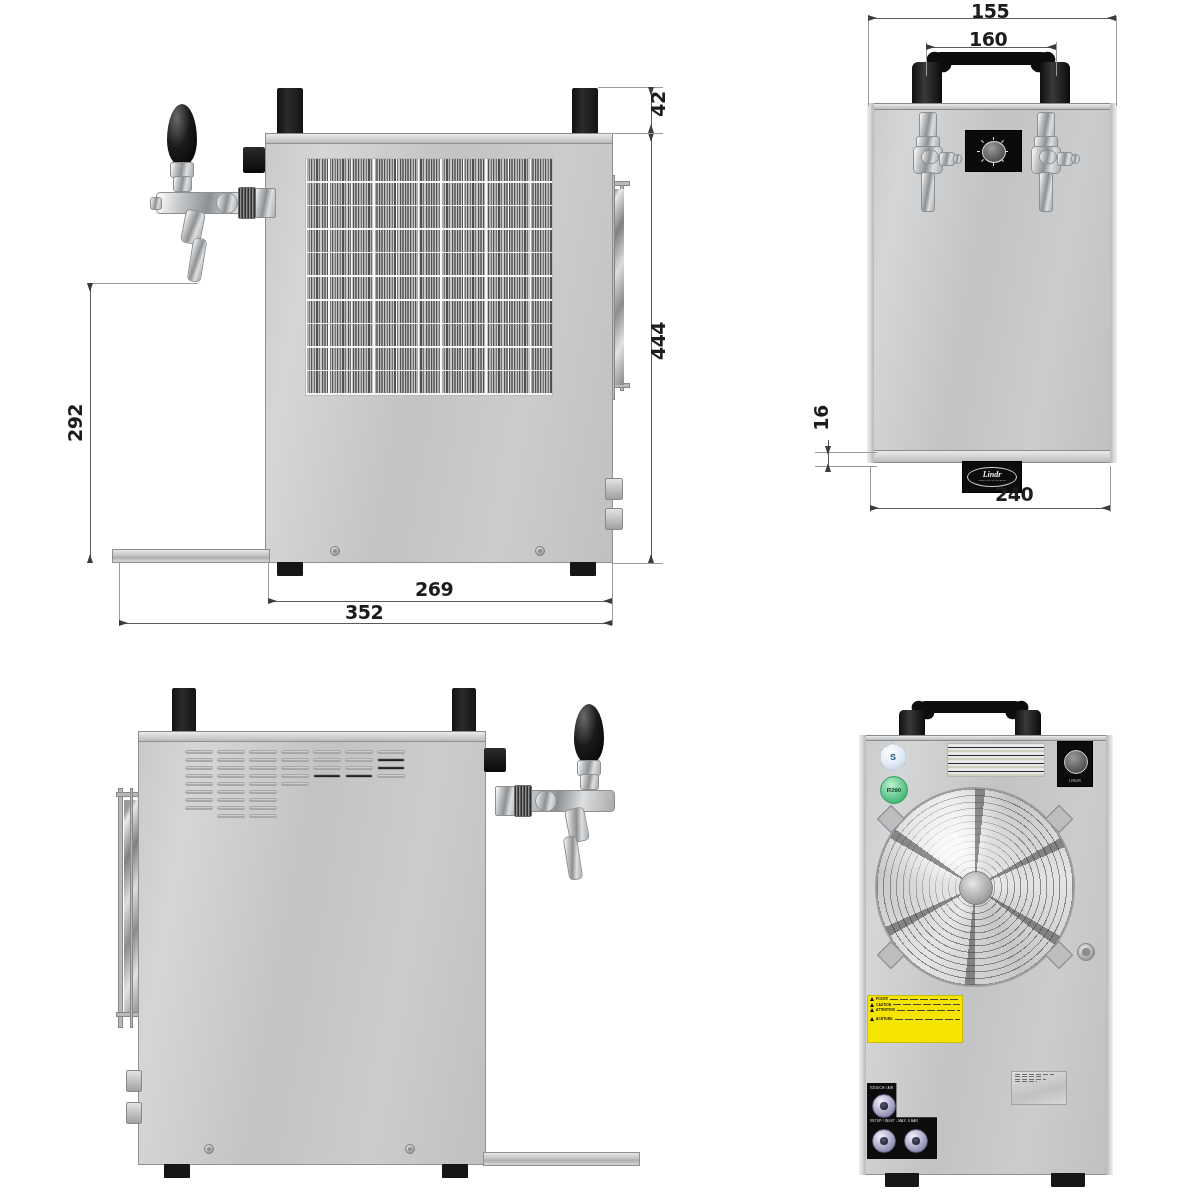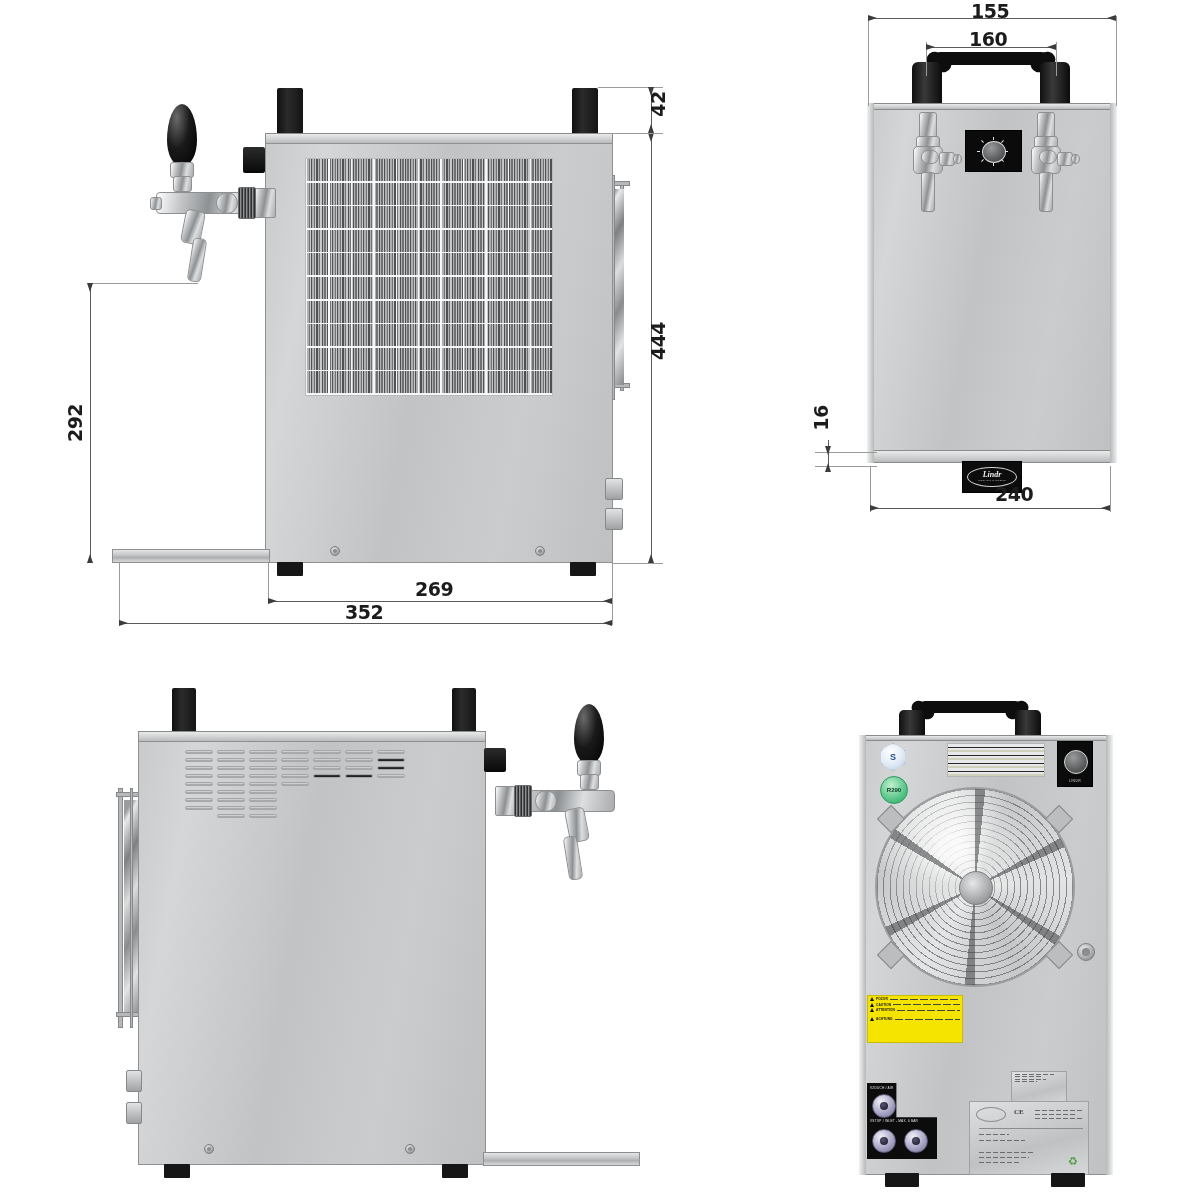--- a/index.html
+++ b/index.html
@@ -511,32 +511,18 @@
         </div>
   </div>
 
   <div class="plate" style="left:166px;top:376px;width:54px;height:32px;">
     <div class="ln" style="width:72%;"></div>
         <div class="ln" style="width:50%;"></div>
     <div class="ln" style="width:58%;"></div>
         <div class="ln" style="width:40%;"></div>
   </div>
 
-  <div class="plate" style="left:124px;top:406px;width:118px;height:72px;">
-    <div style="position:absolute;left:6px;top:5px;width:28px;height:13px;border:.5px solid #8a8c8e;border-radius:50%;"></div>
-    <div class="ce" style="left:44px;top:6px;">CE</div>
-    <div class="ln" style="position:absolute;left:62px;top:6px;width:48px;"></div>
-    <div class="ln" style="position:absolute;left:62px;top:10px;width:42px;"></div>
-    <div class="ln" style="position:absolute;left:62px;top:14px;width:48px;"></div>
-    <div class="ln" style="position:absolute;left:6px;top:24px;width:104px;background:#8a8c8e;"></div>
-    <div class="ln" style="position:absolute;left:6px;top:30px;width:30px;"></div>
-    <div class="ln" style="position:absolute;left:6px;top:36px;width:46px;"></div>
-    <div class="ln" style="position:absolute;left:6px;top:48px;width:56px;"></div>
-    <div class="ln" style="position:absolute;left:6px;top:53px;width:50px;"></div>
-    <div class="ln" style="position:absolute;left:6px;top:58px;width:40px;"></div>
-    <div style="position:absolute;right:8px;bottom:6px;width:14px;height:13px;color:#4f9b3f;font-size:11px;line-height:13px;text-align:center;">♻</div>
-  </div>
 
   <div class="foot" style="left:40px;top:478px;width:34px;height:14px;"></div>
   <div class="foot" style="left:206px;top:478px;width:34px;height:14px;"></div>
 </div>
 
 </div>
 
 </body></html>

